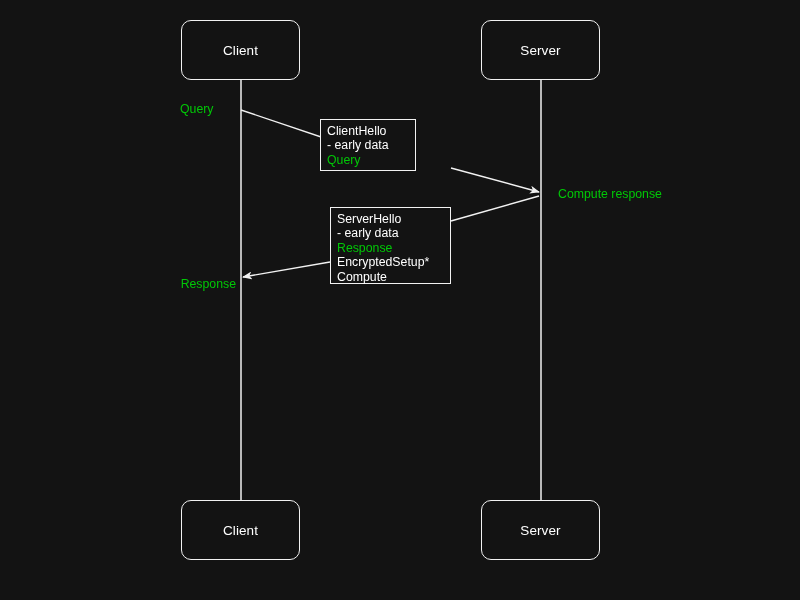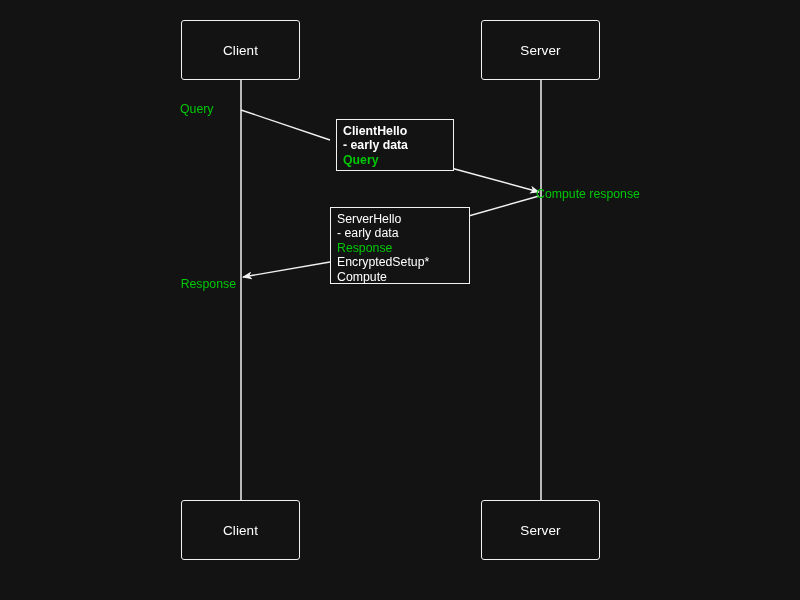--- a/index.html
+++ b/index.html
@@ -22,21 +22,21 @@
   svg.layer {
     position: absolute;
     top: 0;
     left: 0;
     width: 800px;
     height: 600px;
   }
   .participant-box {
     position: absolute;
     border: 1.6px solid #f2f2f2;
-    border-radius: 3px;
+    border-radius: 10px;
     box-sizing: border-box;
     background: transparent;
     display: flex;
     align-items: center;
     justify-content: center;
   }
   .participant-label {
     color: #ffffff;
     font-size: 13.5px;
     font-family: "Liberation Sans", sans-serif;
@@ -103,33 +103,33 @@
   </div>
 
   <div class="participant-box" style="left:181px; top:500px; width:119px; height:60px;">
     <span class="participant-label">Client</span>
   </div>
 
   <div class="participant-box" style="left:481px; top:500px; width:119px; height:60px;">
     <span class="participant-label">Server</span>
   </div>
 
-  <div class="msg-box" style="left:336px; top:119px; width:118px; height:52px;font-weight:bold;">
+  <div class="msg-box" style="left:320px; top:119px; width:96px; height:52px;">
     <div class="msg-line">ClientHello</div>
     <div class="msg-line">- early data</div>
     <div class="msg-line green">Query</div>
   </div>
 
-  <div class="msg-box" style="left:330px; top:207px; width:140px; height:77px;">
+  <div class="msg-box" style="left:330px; top:207px; width:121px; height:77px;">
     <div class="msg-line">ServerHello</div>
     <div class="msg-line">- early data</div>
     <div class="msg-line green">Response</div>
     <div class="msg-line">EncryptedSetup*</div>
     <div class="msg-line">Compute</div>
   </div>
 
   <div class="note-label" style="left:180px; top:102px;">Query</div>
 
   <div class="note-label right-aligned" style="left:156px; top:277px; width:80px;">Response</div>
 
-  <div class="note-label" style="left:536px; top:187px;">Compute response</div>
+  <div class="note-label" style="left:558px; top:187px;">Compute response</div>
 
 </div>
 
 </body></html>

